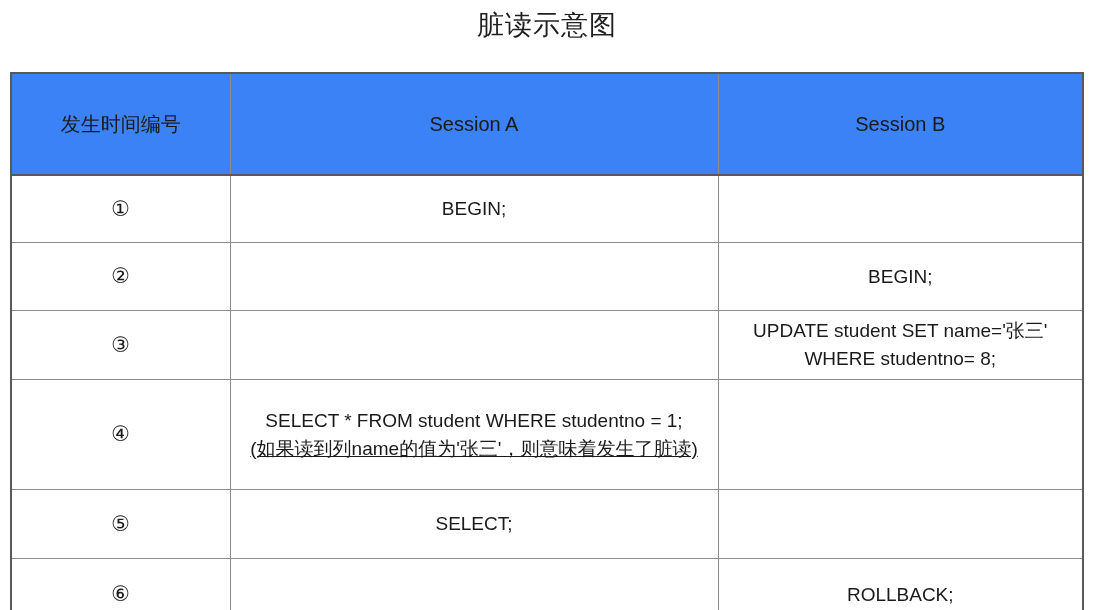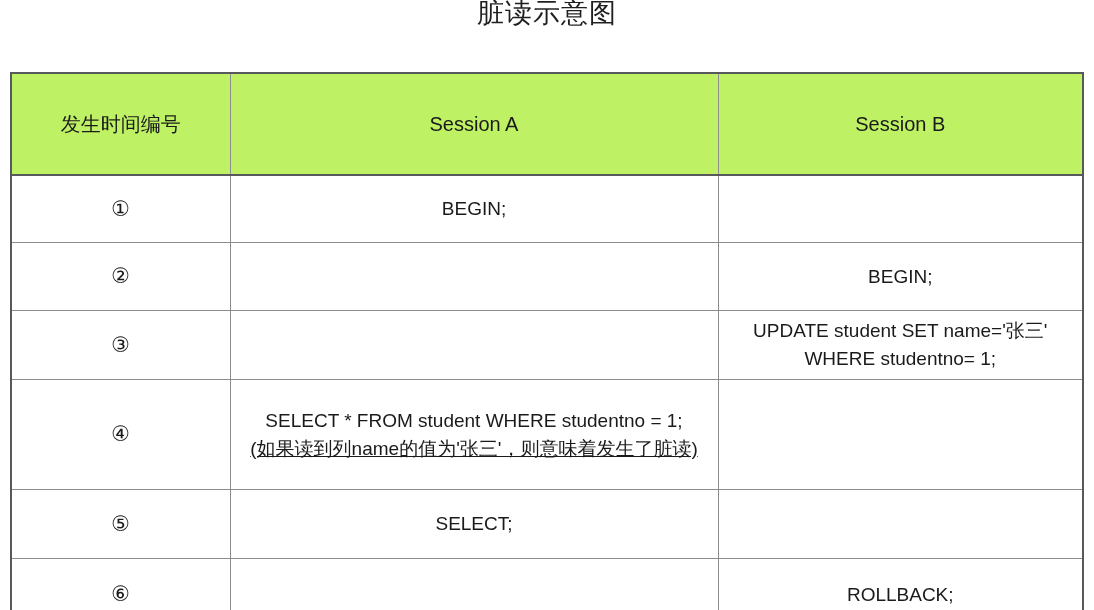--- a/index.html
+++ b/index.html
@@ -15,20 +15,21 @@
     color: #1a1a1a;
   }
 
   #page-title {
     text-align: center;
     font-size: 27px;
     font-weight: 400;
     letter-spacing: 1px;
     line-height: 1;
     margin: 0;
+    padding-top: 12px;
     padding-bottom: 0;
     color: #1f1f1f;
   }
 
   .table-wrap {
     position: absolute;
     left: 10px;
     top: 72px;
     width: 1072px;
   }
@@ -51,21 +52,21 @@
     vertical-align: middle;
     padding: 4px 6px;
     font-weight: 400;
     font-size: 19px;
     line-height: 1.45;
     color: #1a1a1a;
     background: #ffffff;
   }
 
   table.diagram-table thead th {
-    background: #bef264;
+    background: #3b82f6;
     height: 92px;
     font-size: 20px;
     border-bottom: 2px solid #58595b;
   }
 
   table.diagram-table tbody tr td:first-child {
     font-size: 20px;
   }
 
   tr.r1 td { height: 58px; }
@@ -119,21 +120,21 @@
         <td class="sb-cell">
             <span class="cell-lines">BEGIN;</span>
           </td>
       </tr>
       <tr class="r3">
         <td class="seq-cell"><span class="seq-mark">③</span></td>
         <td class="sa-cell">
             <span class="cell-lines"></span>
           </td>
         <td class="sb-cell">
-            <span class="cell-lines">UPDATE student SET name='张三' WHERE studentno= 1;</span>
+            <span class="cell-lines">UPDATE student SET name='张三' WHERE studentno= 8;</span>
           </td>
       </tr>
       <tr class="r4">
         <td class="seq-cell"><span class="seq-mark">④</span></td>
         <td class="sa-cell">
           <span class="cell-lines">SELECT * FROM student WHERE studentno = 1;</span>
           <span class="cell-note">(如果读到列name的值为'张三'，则意味着发生了脏读)</span>
         </td>
         <td class="sb-cell">
             <span class="cell-lines"></span>

